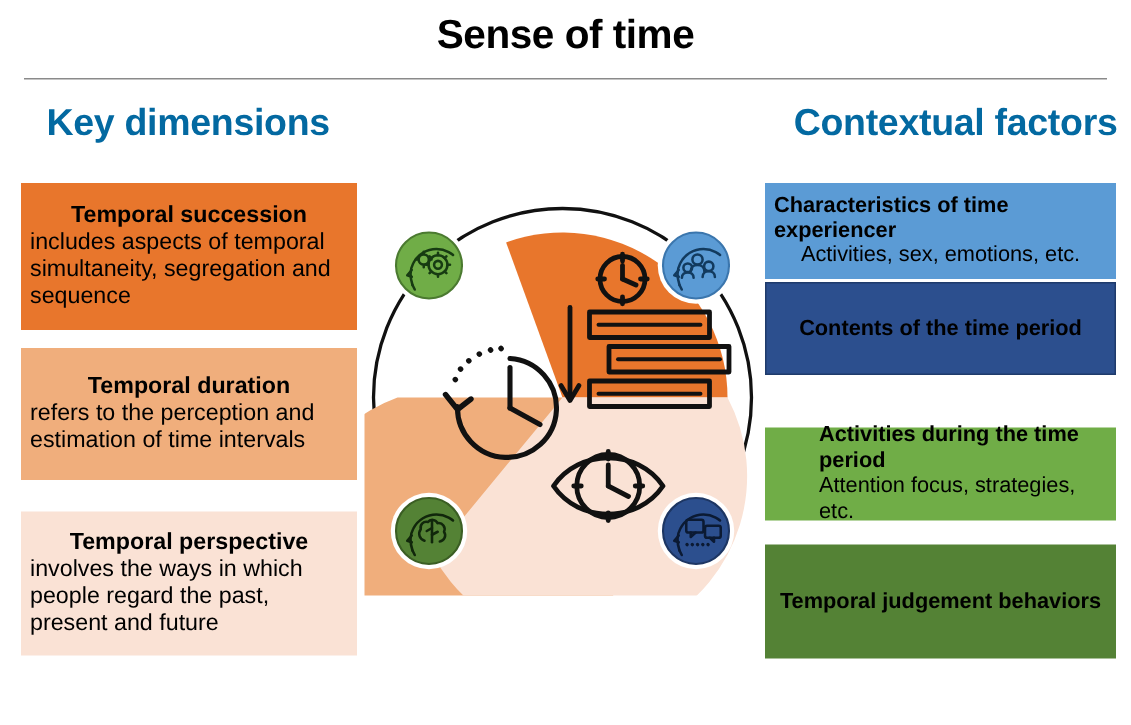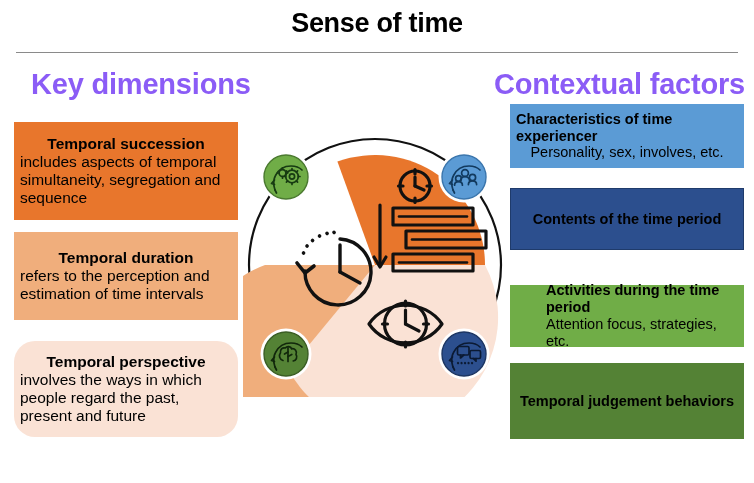--- a/index.html
+++ b/index.html
@@ -18,21 +18,21 @@
     text-align:center;
     font-size:27px;font-weight:bold;color:#000;
     letter-spacing:-0.3px;
   }
   .title-rule{
     position:absolute;left:16px;top:52px;width:722px;height:1px;
     background:#8a8a8a;
   }
   .col-heading{
     position:absolute;top:68px;
-    font-size:29px;font-weight:bold;color:#8b5cf6;
+    font-size:25px;font-weight:bold;color:#0369a1;
     letter-spacing:-0.2px;white-space:nowrap;
   }
   .col-heading.left{left:31px;}
   .col-heading.right{right:9px;}
 
   
   .card{
     position:absolute;
     box-sizing:border-box;
     display:flex;flex-direction:column;
@@ -41,25 +41,25 @@
     color:#000;
     padding:5px 6px;
   }
   .card .ttl{font-weight:bold;line-height:1.16;}
   .card .sub{line-height:1.16;}
 
   
   .left-card{left:14px;width:224px;font-size:15.5px;}
   #lc0{top:122px;height:98px;background:#E8762C;}
   #lc1{top:232px;height:88px;background:#F0AE7C;}
-  #lc2{top:341px;height:96px;background:#FAE2D5;border-radius:21px;}
+  #lc2{top:341px;height:96px;background:#FAE2D5;}
 
   
   .right-card{width:234px;right:10px;font-size:14.5px;}
-  #rc0{top:104px;height:64px;background:#5B9BD5;}
+  #rc0{top:122px;height:64px;background:#5B9BD5;}
   #rc1{top:188px;height:62px;background:#2C4F8E;border:1px solid #1F3B6B;}
   #rc2{top:285px;height:62px;background:#70AD47;padding-left:36px;}
   #rc3{top:363px;height:76px;background:#548235;}
   #rc0 .ttl,#rc0 .sub,#rc2 .ttl,#rc2 .sub,#rc3 .ttl,#rc3 .sub{color:#000;}
   #rc1 .ttl,#rc1 .sub{color:#000;}
 
   
   .diagram{
     position:absolute;left:243px;top:133px;width:264px;height:264px;
   }
@@ -84,21 +84,21 @@
     <div class="ttl">Temporal duration</div>
     <div class="sub">refers to the perception and estimation of time intervals</div>
   </div>
   <div class="card left-card" id="lc2">
     <div class="ttl">Temporal perspective</div>
     <div class="sub">involves the ways in which people regard the past, present and future</div>
   </div>
 
   <div class="card right-card" id="rc0">
     <div class="ttl">Characteristics of time experiencer</div>
-    <div class="sub">Personality, sex, involves, etc.</div>
+    <div class="sub">Activities, sex, emotions, etc.</div>
   </div>
   <div class="card right-card" id="rc1">
     <div class="ttl">Contents of the time period</div>
   </div>
   <div class="card right-card" id="rc2">
     <div class="ttl">Activities during the time period</div>
     <div class="sub">Attention focus, strategies, etc.</div>
   </div>
   <div class="card right-card" id="rc3">
     <div class="ttl">Temporal judgement behaviors</div>

